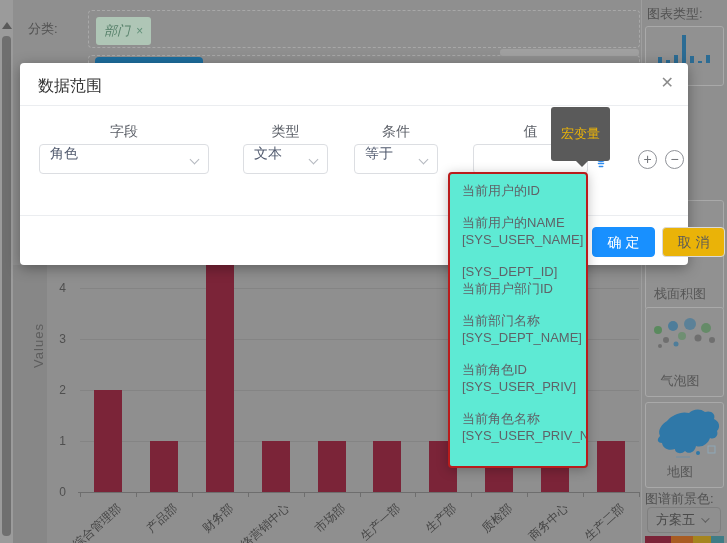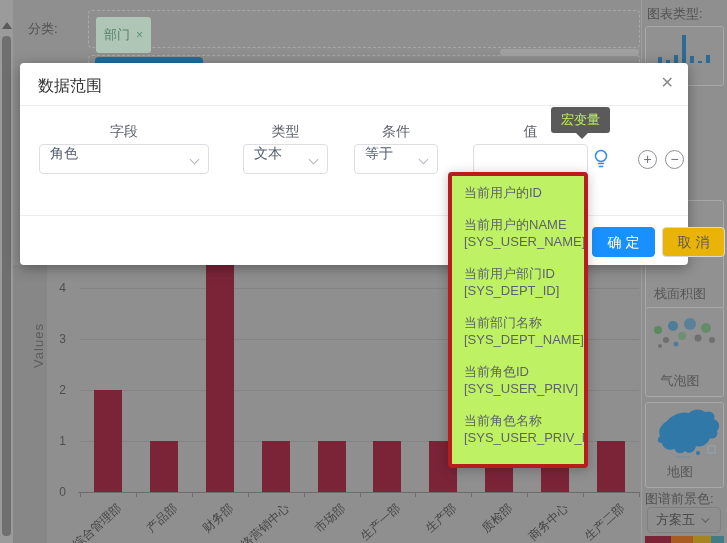--- a/index.html
+++ b/index.html
@@ -11,22 +11,22 @@
   #bg { position:absolute; inset:0; z-index:0; }
   .scroll-track { position:absolute; left:0; top:0; width:13px; height:543px; background:#9b9b9b; }
   .scroll-up { position:absolute; left:2px; top:22px; width:0; height:0;
     border-left:5px solid transparent; border-right:5px solid transparent; border-bottom:7px solid #5a5a5a; }
   .scroll-thumb { position:absolute; left:2px; top:36px; width:9px; height:500px; background:#6f6f6f; border-radius:4px; }
   .left-band { position:absolute; left:13px; top:265px; width:34px; height:278px; background:#878787; }
 
   .cat-label { position:absolute; left:28px; top:20px; font-size:13px; color:#525252; }
   .dash-box1 { position:absolute; left:88px; top:10px; width:552px; height:38px; border:1px dashed #a8a8a8; border-radius:4px; }
   .dash-box2 { position:absolute; left:88px; top:55px; width:552px; height:40px; border:1px dashed #a8a8a8; border-radius:4px; }
-  .tag { position:absolute; left:96px; top:17px; height:36px; padding:0 8px; background:#afc6b6; border-radius:3px;
-    font-size:13px; color:#56806a; display:flex; align-items:center; gap:6px; }
+  .tag { position:absolute; left:96px; top:17px; height:28px; padding:0 8px; background:#afc6b6; border-radius:3px;
+    font-size:13px; color:#56806a; display:flex; align-items:center; gap:6px;font-style:italic; }
   .tag .x { font-size:12px; color:#5f8f77; cursor:pointer; }
   .blue-btn { position:absolute; left:95px; top:57px; width:108px; height:28px; background:#1e6e9e; border-radius:4px; }
   .hscroll { position:absolute; left:500px; top:49px; width:139px; height:7px; background:#a0a0a0; border-radius:3px; }
 
   
   .gridline { position:absolute; height:1px; background:#848484; }
   .axisline { position:absolute; height:1px; background:#6e6e6e; }
   .xtick { position:absolute; width:1px; height:5px; background:#6e6e6e; }
   .ytick-label { position:absolute; width:26px; text-align:right; font-size:12px; color:#4f4f4f; }
   .bar { position:absolute; background:#7b2438; }
@@ -62,28 +62,28 @@
     border-radius:4px; font-size:14px; padding:0 8px; color:#515a6e; outline:none; background:#fff; }
   .bulb { position:absolute; left:571px; top:84px; width:20px; height:24px; cursor:pointer; }
   .circle-btn { position:absolute; top:87px; width:19px; height:19px; border:1px solid #8f9298; border-radius:50%;
     color:#717479; font-size:14px; line-height:16px; text-align:center; cursor:pointer; background:#fff; }
   .btn { position:absolute; top:164px; width:63px; height:30px; border-radius:4px; font-size:14px; text-align:center;
     line-height:28px; cursor:pointer; }
   .btn-ok { left:572px; background:#1890ff; color:#fff; border:1px solid #1890ff; }
   .btn-cancel { left:642px; background:#eab308; color:#595959; border:1px solid #d9d9d9; }
 
   
-  #tooltip { position:absolute; left:551px; top:107px; background:#5a5a5a; color:#bef264; font-size:13px;
-    padding:4px 10px; border-radius:3px; z-index:60; }
+  #tooltip { position:absolute; left:551px; top:107px; background:#5a5a5a; color:#eab308; font-size:13px;
+    padding:18px 10px; border-radius:3px; z-index:60; }
   #tooltip::after { content:""; position:absolute; left:25px; bottom:-6px; width:0; height:0;
     border-left:6px solid transparent; border-right:6px solid transparent; border-top:6px solid #5a5a5a; }
 
   
-  #macro-menu { position:absolute; left:448px; top:172px; width:140px; height:296px; background:#bef264; border-radius:4px;
-    border:4px solid #b91c1c; box-shadow:0 2px 12px rgba(0,0,0,.25); z-index:50; padding:8px 8px 6px 12px; overflow:hidden; }
+  #macro-menu { position:absolute; left:448px; top:172px; width:140px; height:296px; background:#5eead4; border-radius:4px;
+    border:2px solid #b91c1c; box-shadow:0 2px 12px rgba(0,0,0,.25); z-index:50; padding:8px 8px 6px 12px; overflow:hidden; }
   .macro-item { margin-bottom:15px; cursor:pointer; }
   .macro-item div { font-size:13px; line-height:17px; color:#5f6368; }
 </style>
 </head>
 <body>
 
 <div id="screen">
 
   <div id="bg">
     <div class="scroll-track"></div>
@@ -249,22 +249,22 @@
 
   <div id="macro-menu">
       <div class="macro-item">
         <div>当前用户的ID</div>
       </div>
       <div class="macro-item">
         <div>当前用户的NAME</div>
         <div>[SYS_USER_NAME]</div>
       </div>
       <div class="macro-item">
+        <div>[SYS_DEPT_ID]</div>
         <div>当前用户部门ID</div>
-        <div>[SYS_DEPT_ID]</div>
       </div>
       <div class="macro-item">
         <div>当前部门名称</div>
         <div>[SYS_DEPT_NAME]</div>
       </div>
       <div class="macro-item">
         <div>当前角色ID</div>
         <div>[SYS_USER_PRIV]</div>
       </div>
       <div class="macro-item">

